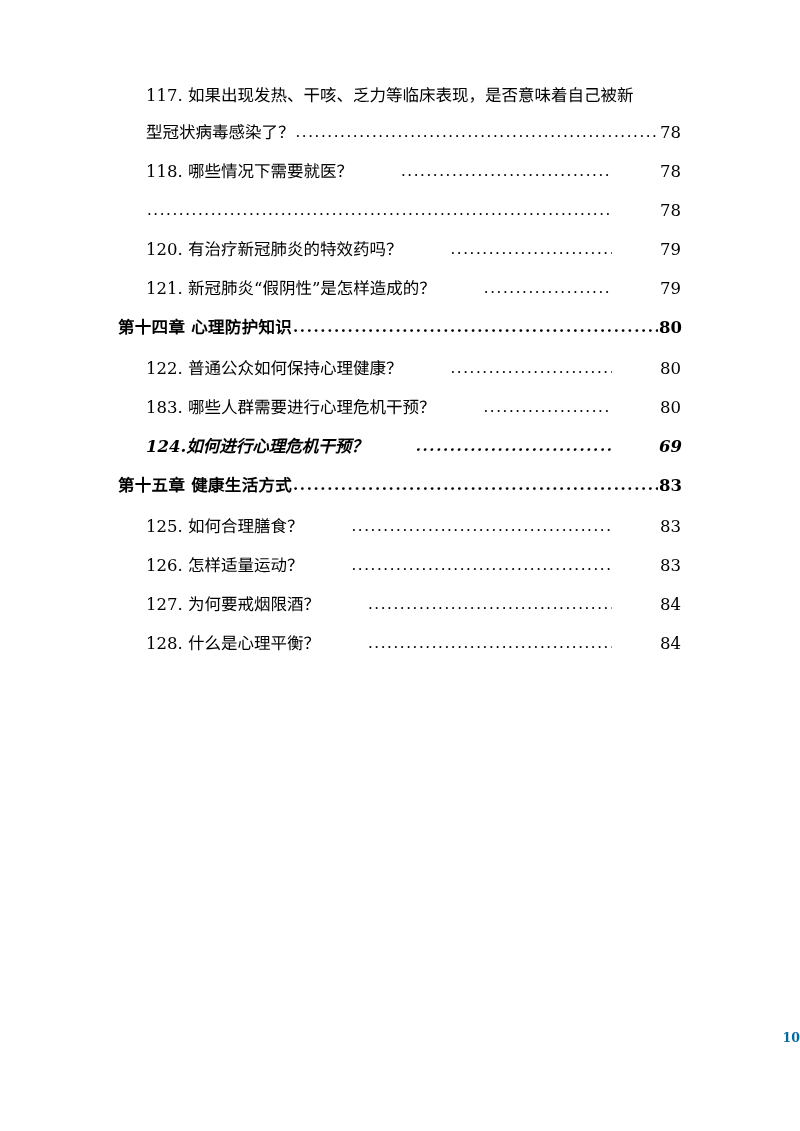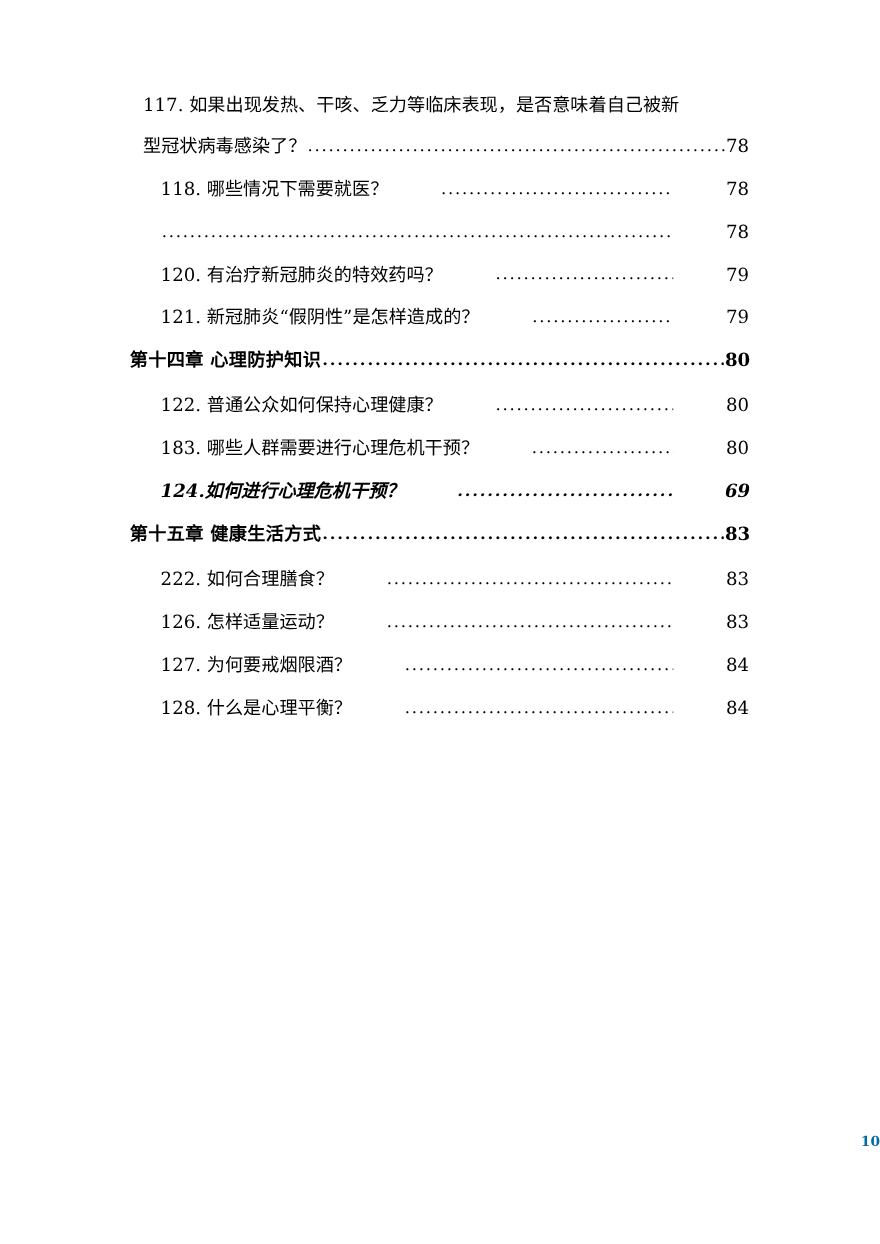--- a/index.html
+++ b/index.html
@@ -75,21 +75,21 @@
   }
   .toc-entry.item.bold-num {
     font-weight: bold;
     font-style: italic;
   }
 
   
   .toc-entry.wrap {
     display: block;
     white-space: normal;
-    margin-left: 12px;
+    margin-left: 28px;
     margin-bottom: 22px;
   }
   .toc-entry.wrap .line1 {
     display: block;
     white-space: nowrap;
   }
   .toc-entry.wrap .line2 {
     display: flex;
     align-items: flex-end;
     white-space: nowrap;
@@ -178,21 +178,21 @@
       <span class="page-num num">69</span>
     </div>
 
     <div class="toc-entry chapter">
       <span class="label">第十五章  健康生活方式</span>
       <span class="dots">........................................................................................................................</span>
       <span class="page-num num">83</span>
     </div>
 
     <div class="toc-entry item">
-      <span class="label">222. 如何合理膳食？</span>
+      <span class="label">125. 如何合理膳食？</span>
       <span class="dots">........................................................................................................................</span>
       <span class="page-num num">83</span>
     </div>
 
     <div class="toc-entry item">
       <span class="label">126. 怎样适量运动？</span>
       <span class="dots">........................................................................................................................</span>
       <span class="page-num num">83</span>
     </div>
 

